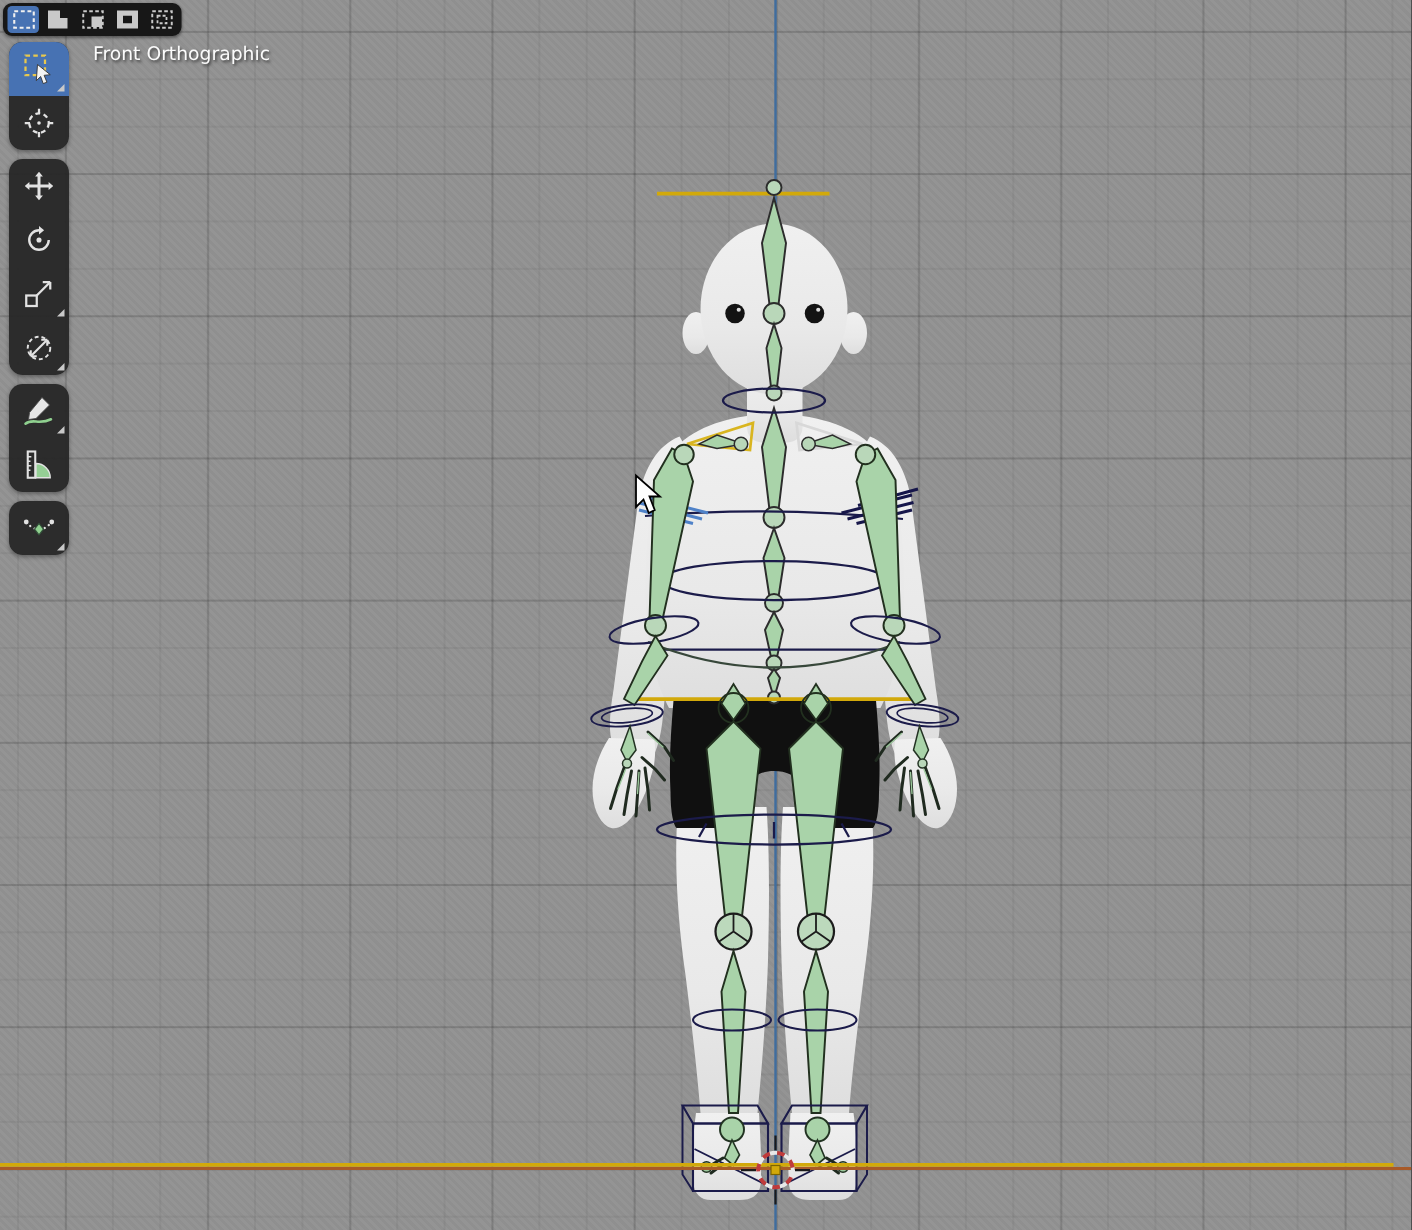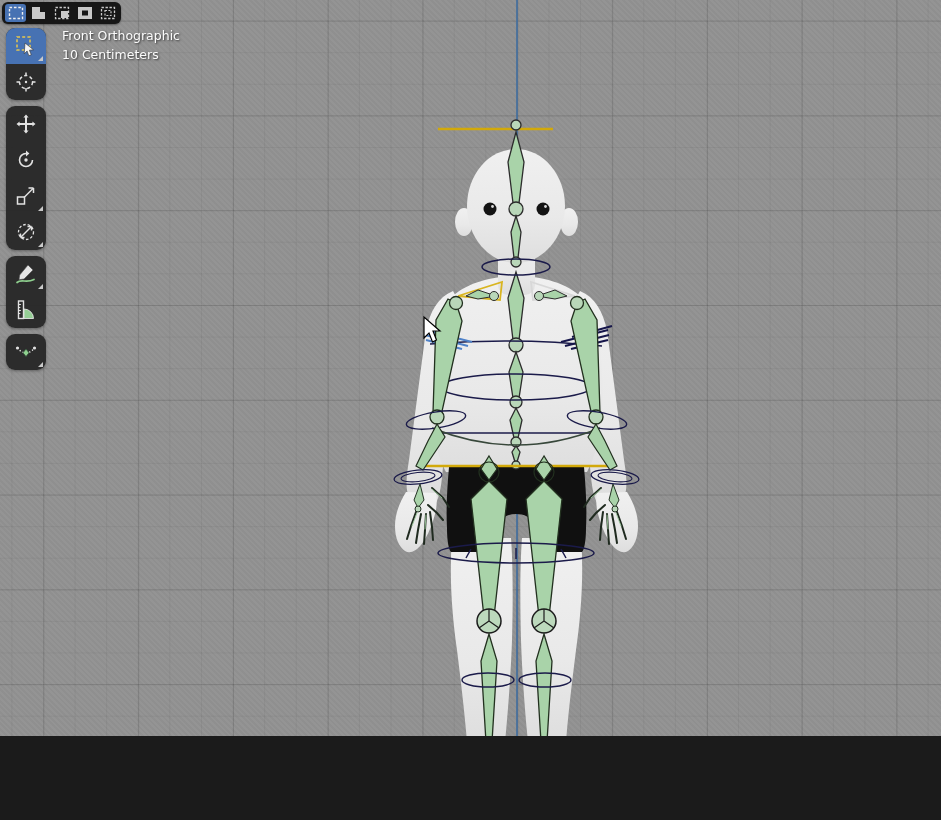--- a/index.html
+++ b/index.html
@@ -1,17 +1,17 @@
 <!DOCTYPE html>
 <html><head>
 <meta charset="utf-8">
 <style>
   html,body{margin:0;padding:0;background:#1b1b1b;}
   .stage{
-    position:relative;width:941px;height:736px;overflow:hidden;
+    position:relative;width:941px;height:820px;overflow:hidden;
     font-family:"DejaVu Sans","Liberation Sans",sans-serif;
     background-color:#929292;
     background-image:
       linear-gradient(rgba(25,25,25,.13) 1px, transparent 1px),
       linear-gradient(90deg, rgba(25,25,25,.13) 1px, transparent 1px),
       linear-gradient(rgba(25,25,25,.06) 1px, transparent 1px),
       linear-gradient(90deg, rgba(25,25,25,.06) 1px, transparent 1px),
       repeating-linear-gradient(45deg, rgba(0,0,0,.02) 0 2px, rgba(255,255,255,.02) 2px 4px);
     background-size:94.8px 94.8px,94.8px 94.8px,31.6px 31.6px,31.6px 31.6px,auto;
     background-position:43.4px 20.6px,43.4px 20.6px,11.4px 20.6px,11.4px 20.6px,0 0;
@@ -225,21 +225,20 @@
       <circle cx="517" cy="780" r="11.5" fill="none" stroke="#e8e8e8" stroke-width="2.6" stroke-dasharray="5 5"></circle>
       <circle cx="517" cy="780" r="11.5" fill="none" stroke="#c03a3a" stroke-width="2.6" stroke-dasharray="5 5" stroke-dashoffset="5"></circle>
       <rect x="514" y="777" width="6" height="6" fill="#d2a90a" stroke="#7d6400" stroke-width="0.8"></rect>
     </g>
 
     <path d="M424,317 L424,338 L429,333 L432.5,342 L436.5,340 L433,331 L440,331 Z" fill="#ffffff" stroke="#000000" stroke-width="1.2"></path>
   </svg>
 
   <div class="header-text">
     <div>Front Orthographic</div>
-    <div>10 Centimeters</div>
   </div>
 
   <div class="select-bar">
     <button class="select-btn active">
       <svg width="16" height="14" viewBox="0 0 16 14">
         <rect x="1.5" y="1.5" width="13" height="11" fill="none" stroke="#f0f0f0" stroke-width="1.4" stroke-dasharray="2.6 1.8"></rect>
       </svg>
     </button>
     <button class="select-btn">
       <svg width="16" height="14" viewBox="0 0 16 14">

